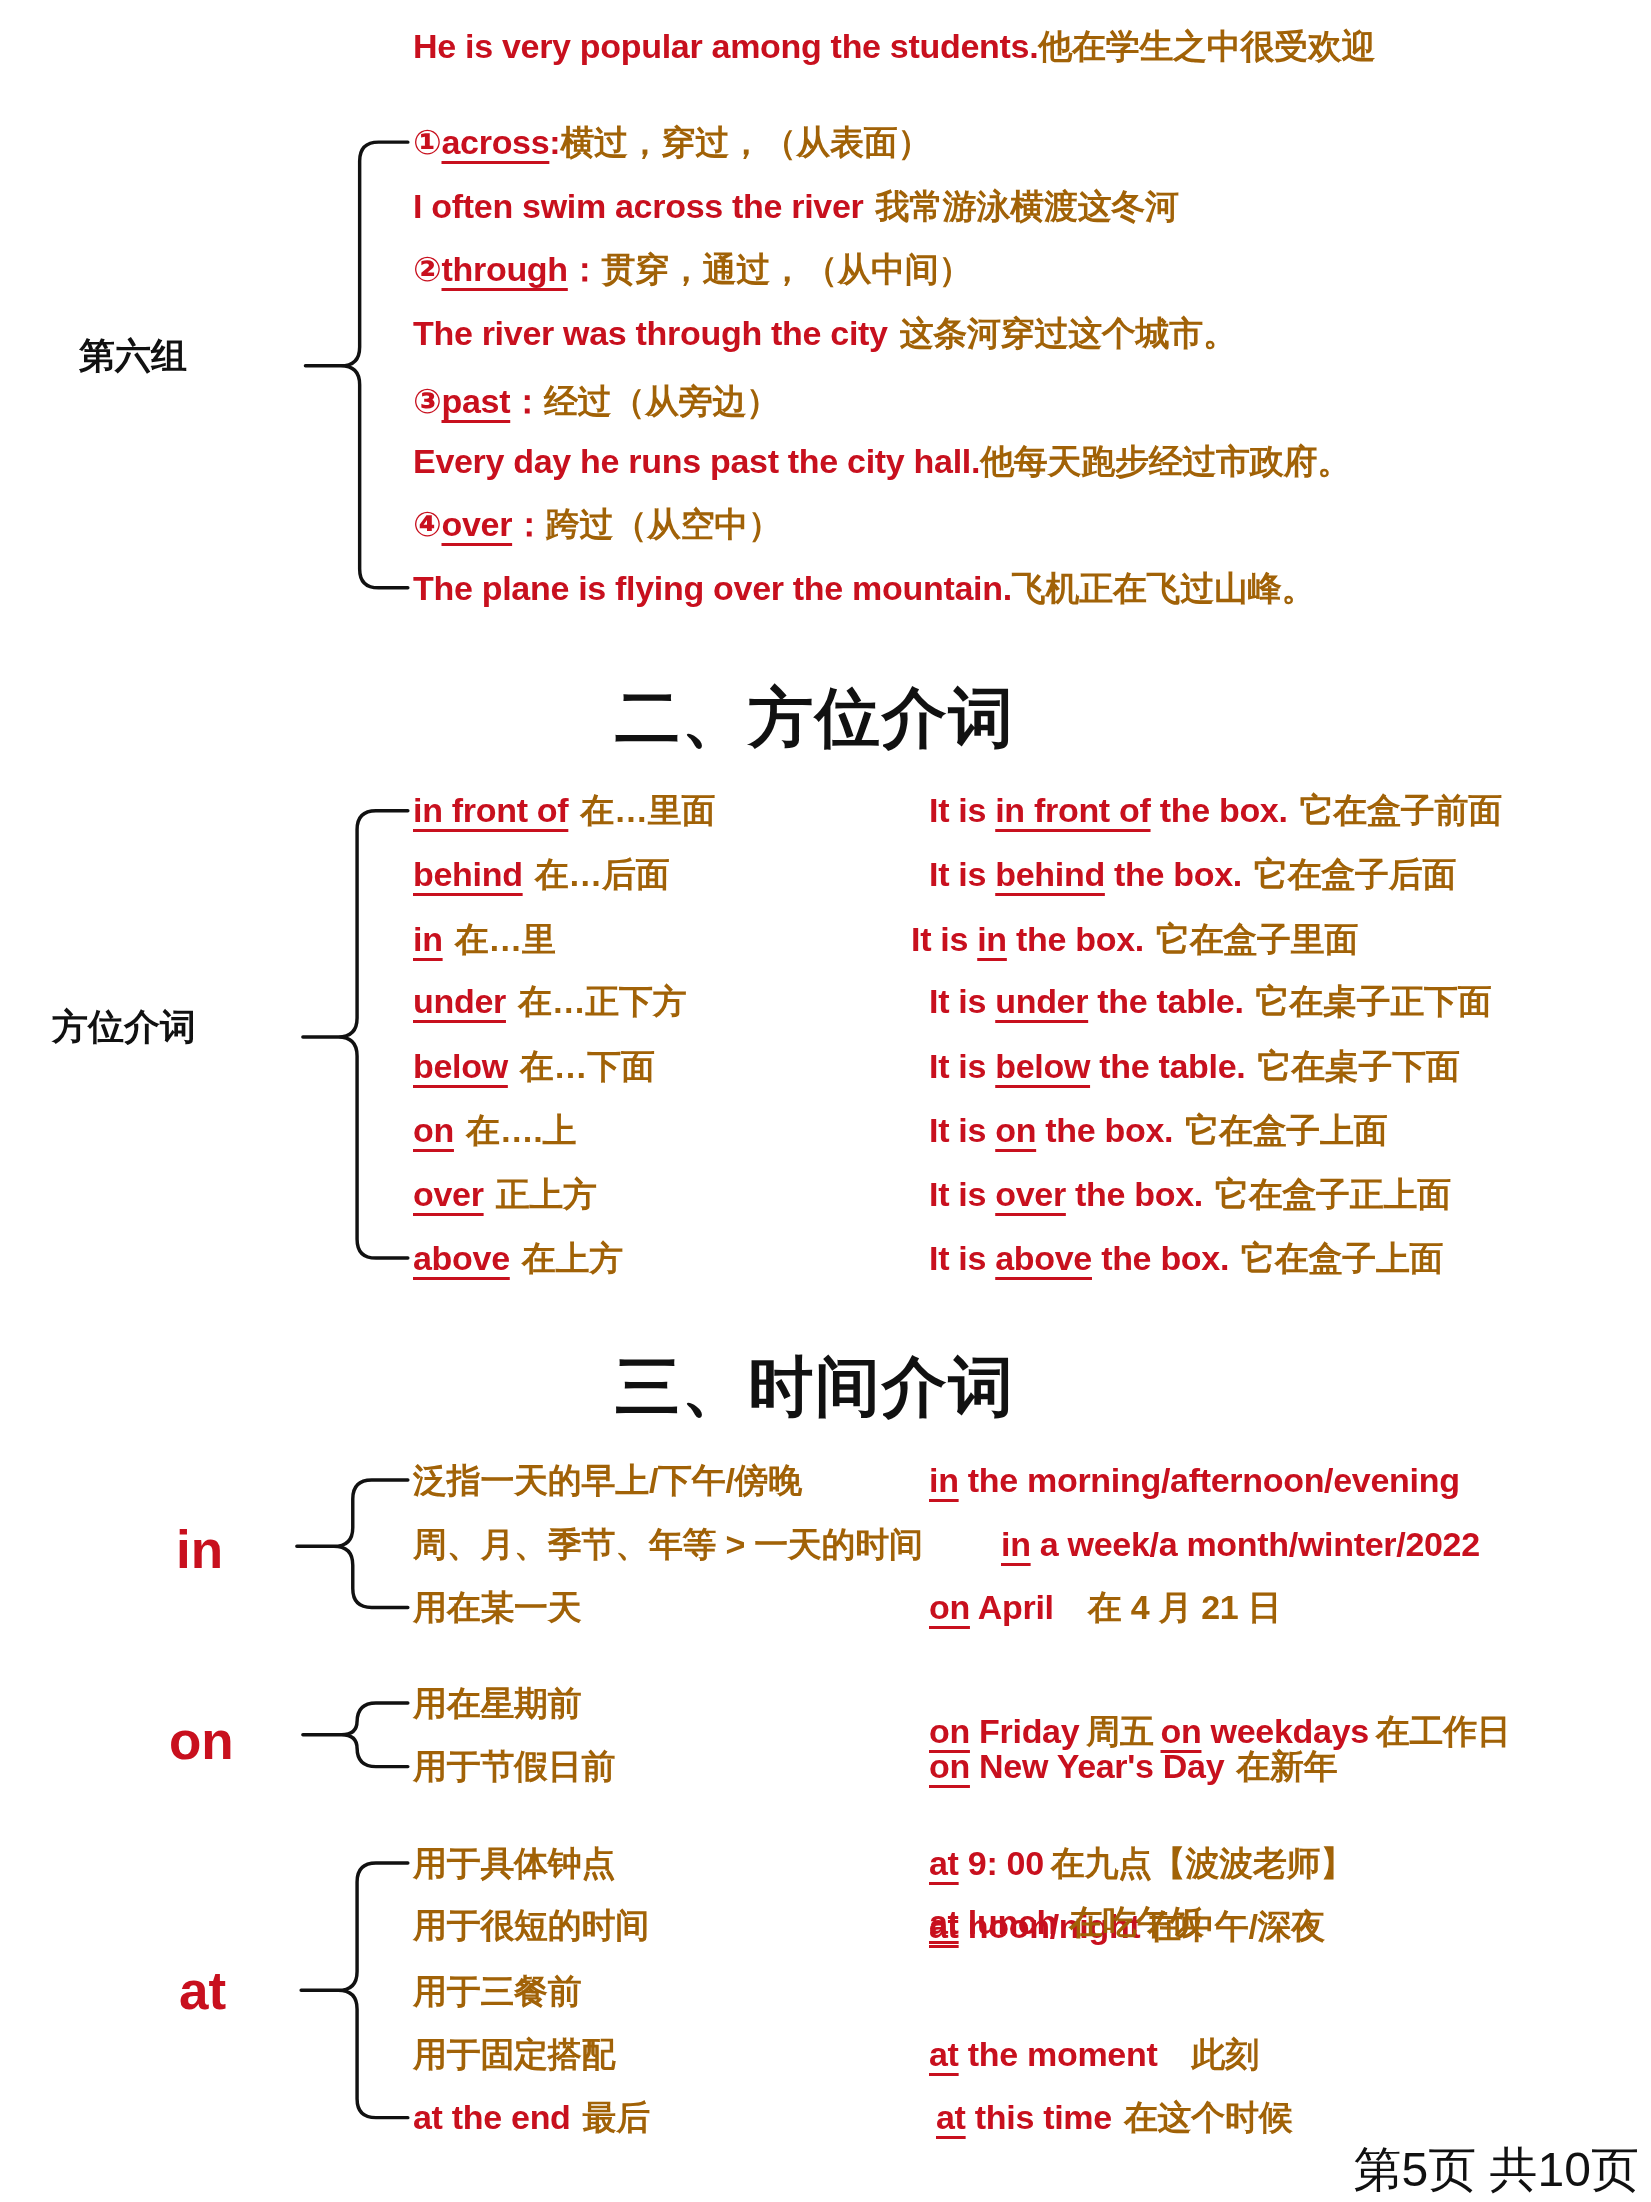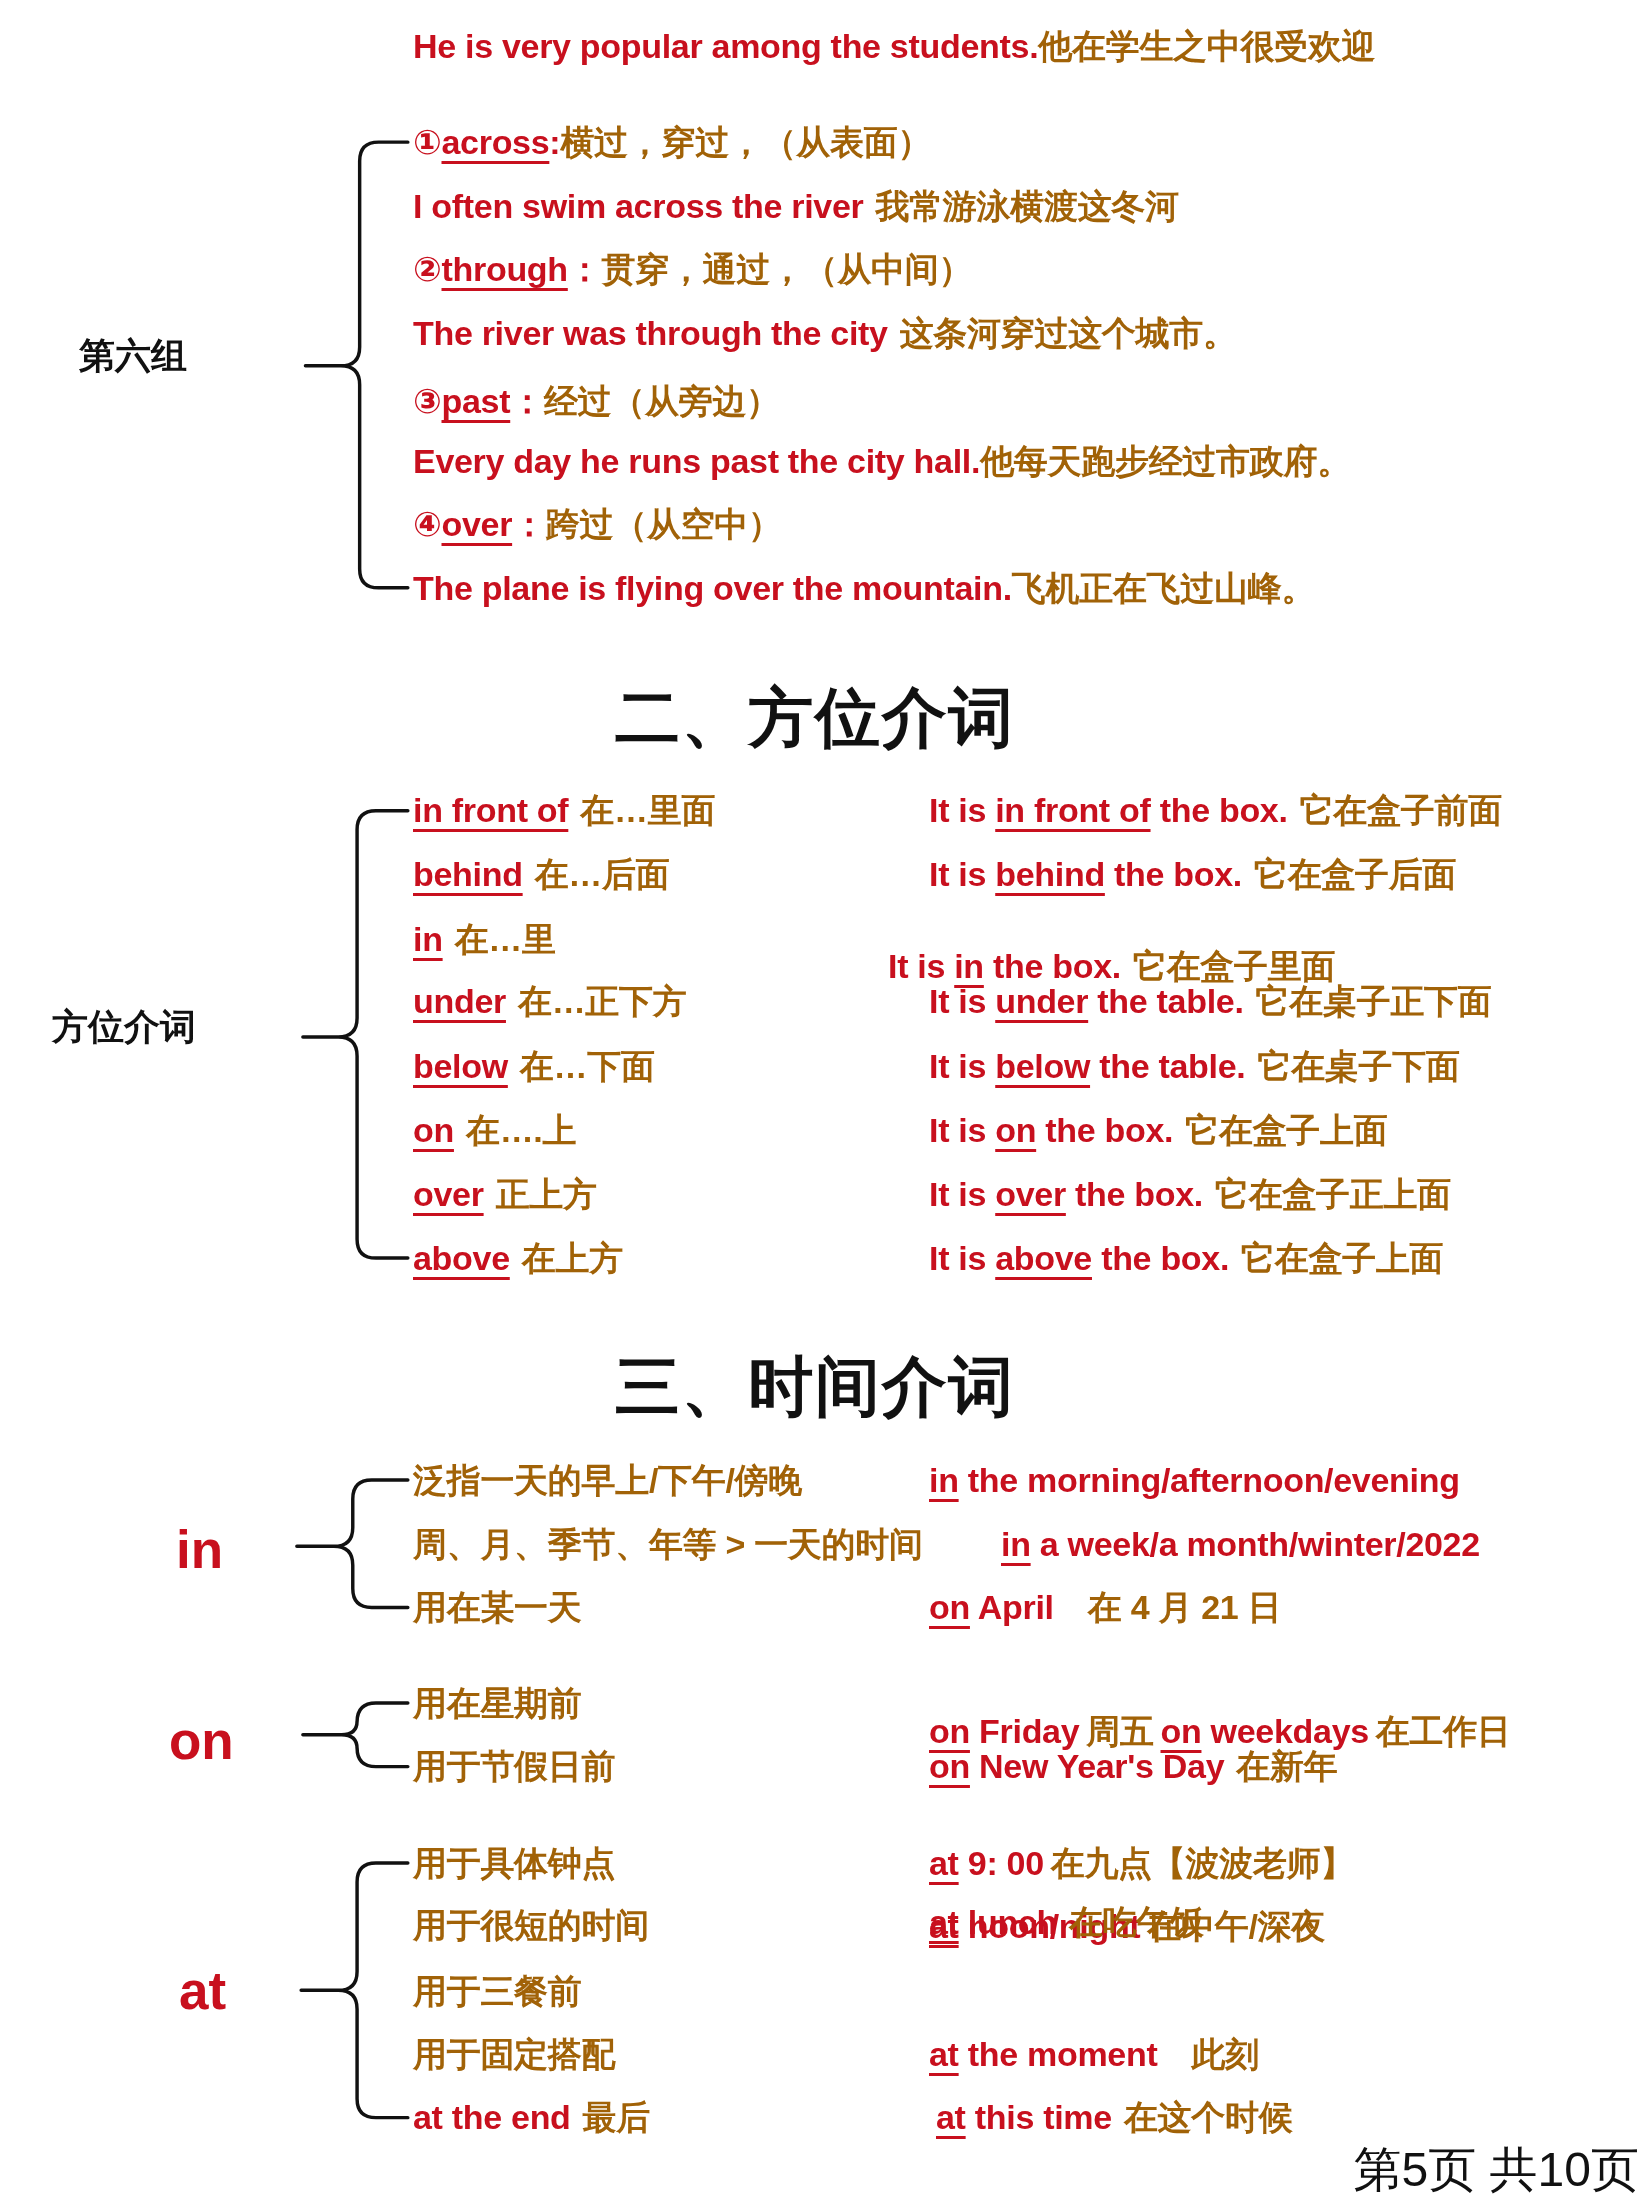--- a/index.html
+++ b/index.html
@@ -85,21 +85,21 @@
   <div class="row" style="left:413px; top:874px;">
     <span class="red u">behind</span><span class="gap"></span><span class="blk">在…后面</span>
   </div>
   <div class="row" style="left:929px; top:874px;">
     <span class="red">It is </span><span class="red u">behind</span><span class="red"> the box.</span><span class="gap"></span><span class="blk">它在盒子后面</span>
   </div>
 
   <div class="row" style="left:413px; top:939px;">
     <span class="red u">in</span><span class="gap"></span><span class="blk">在…里</span>
   </div>
-  <div class="row" style="left:888px; top:939px;margin-top:27px;">
+  <div class="row" style="left:911px; top:939px;">
     <span class="red">It is </span><span class="red u">in</span><span class="red"> the box.</span><span class="gap"></span><span class="blk">它在盒子里面</span>
   </div>
 
   <div class="row" style="left:413px; top:1001px;">
     <span class="red u">under</span><span class="gap"></span><span class="blk">在…正下方</span>
   </div>
   <div class="row" style="left:929px; top:1001px;">
     <span class="red">It is </span><span class="red u">under</span><span class="red"> the table.</span><span class="gap"></span><span class="blk">它在桌子正下面</span>
   </div>
 

